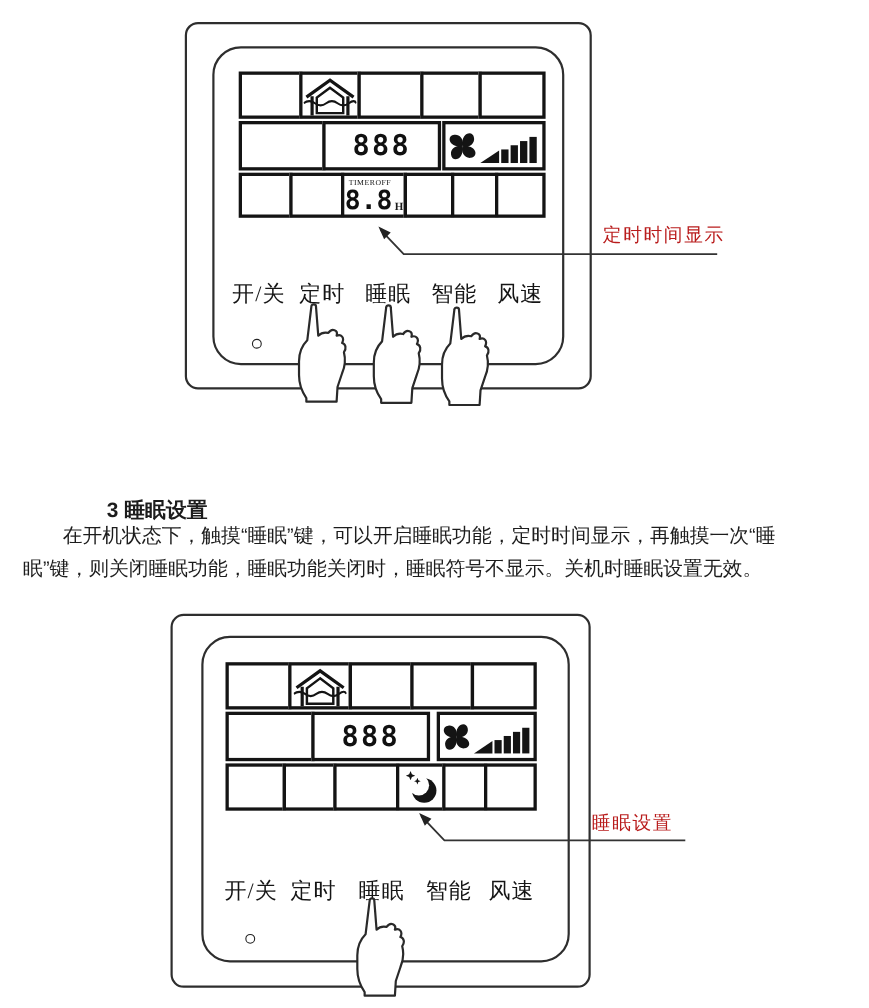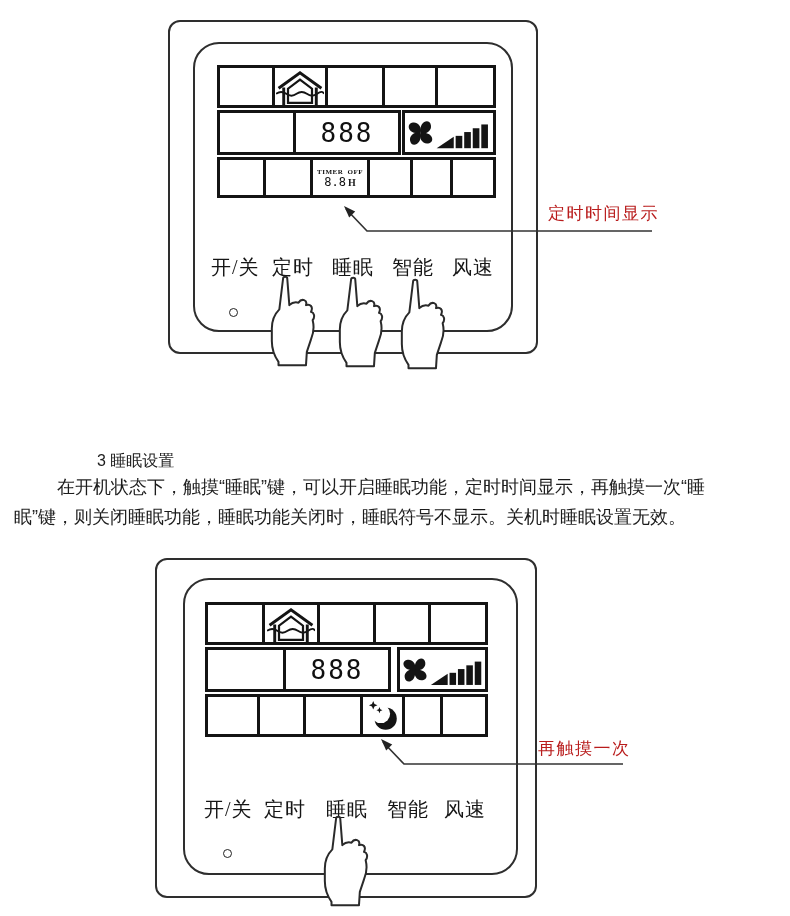--- a/index.html
+++ b/index.html
@@ -3,35 +3,35 @@
 <meta charset="utf-8">
 <style>
   html,body{margin:0;padding:0;background:#fff;}
   .page{position:relative;width:790px;height:916px;background:#fff;overflow:hidden;
         font-family:"Liberation Serif",serif;color:#1a1a1a;}
   .frame{position:absolute;box-sizing:border-box;border:2px solid #2e2e2e;background:#fff;}
   .row{position:absolute;display:flex;}
   .cell{box-sizing:border-box;flex:0 0 auto;height:100%;border:3px solid #141414;background:#fff;
         margin-left:-3px;display:flex;align-items:center;justify-content:center;overflow:hidden;}
   .cell:first-child{margin-left:0;}
-  .seg{font-family:"DejaVu Sans Mono",monospace;font-weight:400;color:#101010;}
+  .seg{font-family:"DejaVu Sans Mono",monospace;font-weight:700;color:#101010;}
   .temp{font-size:26px;letter-spacing:2px;}
   .timer-cell{flex-direction:column;justify-content:center;padding:2px 4px;}
-  .timer-top{display:flex;justify-content:space-between;align-self:stretch;
-             font-size:7px;font-weight:700;letter-spacing:0.5px;color:#111;}
+  .timer-top{display:flex;justify-content:flex-start;align-self:stretch;
+             font-size:7px;font-weight:400;letter-spacing:0.5px;color:#111;}
   .timer-bottom{display:flex;align-items:flex-end;line-height:1;}
-  .timer-val{font-size:12px;}
+  .timer-val{font-size:24px;}
   .timer-unit{font-size:10px;font-weight:700;margin-left:2px;}
   .btn{position:absolute;white-space:nowrap;font-size:20px;color:#151515;letter-spacing:1px;}
   .ann{position:absolute;white-space:nowrap;font-size:17px;color:#b91c1c;letter-spacing:1.5px;}
   .led{position:absolute;width:7px;height:7px;border:1.5px solid #222;border-radius:50%;background:#fff;}
   .hand{position:absolute;z-index:6;}
   .overlay{position:absolute;left:0;top:0;z-index:5;pointer-events:none;}
   .text-line{position:absolute;white-space:nowrap;font-family:"Liberation Sans",sans-serif;color:#1c1c1c;}
-  .heading{font-size:16px;font-weight:400;}
+  .heading{font-size:19px;font-weight:700;}
   .body-line{font-size:18px;}
 </style>
 </head>
 <body>
 
 <div class="page">
 
   <div>
     <div class="frame" style="left:168px;top:20px;width:370px;height:334px;border-radius:12px;"></div>
     <div class="frame" style="left:193px;top:42px;width:320px;height:290px;border-radius:26px;"></div>
@@ -110,21 +110,21 @@
     <svg class="hand" style="left:396px;top:278px;" width="50" height="92" viewBox="0 0 60 110">
       <path d="M20.5,4 C20.5,1 25.5,1 25.5,4 L28,36 C31,33 35,32 39,33 C43,27 50,30 48,36 C53,34 57,38 54,44 C58,45 59,50 56,54 C58,62 57,70 54,77 L49,92 L48,108 L15,108 L15,104 C10,97 7,89 7,79 L7,64 C7,55 10,47 16,41 Z" fill="#fff" stroke="#2a2a2a" stroke-width="2.4" stroke-linejoin="round"></path>
     </svg>
 
     <span class="ann" style="left:548px;top:202px;">定时时间显示</span>
   </div>
 
   <div>
     <div class="text-line heading" style="left:97px;top:451px;">3 睡眠设置</div>
     <div class="text-line body-line" style="left:57px;top:475px;">在开机状态下，触摸“睡眠”键，可以开启睡眠功能，定时时间显示，再触摸一次“睡</div>
-    <div class="text-line body-line" style="left:14px;top:505px;">眠”键，则关闭睡眠功能，睡眠功能关闭时，睡眠符号不显示。关机时睡眠设置无效。</div>
+    <div class="text-line body-line" style="left:0;top:505px;padding-left:21px;">眠”键，则关闭睡眠功能，睡眠功能关闭时，睡眠符号不显示。关机时睡眠设置无效。</div>
   </div>
 
   <div>
     <div class="frame" style="left:155px;top:558px;width:382px;height:340px;border-radius:12px;"></div>
     <div class="frame" style="left:183px;top:578px;width:335px;height:297px;border-radius:26px;"></div>
 
     <div class="row" style="left:205px;top:602px;height:43px;">
       <div class="cell" style="width:60px;"></div>
       <div class="cell" style="width:58px;">
         <svg width="48" height="40" viewBox="0 0 56 46" style="margin-top:6px;">
@@ -190,21 +190,21 @@
     <span class="btn" style="left:326px;top:796px;">睡眠</span>
     <span class="btn" style="left:387px;top:796px;">智能</span>
     <span class="btn" style="left:444px;top:796px;">风速</span>
 
     <div class="led" style="left:223px;top:849px;"></div>
 
     <svg class="hand" style="left:319px;top:815px;" width="50" height="92" viewBox="0 0 60 110">
       <path d="M20.5,4 C20.5,1 25.5,1 25.5,4 L28,36 C31,33 35,32 39,33 C43,27 50,30 48,36 C53,34 57,38 54,44 C58,45 59,50 56,54 C58,62 57,70 54,77 L49,92 L48,108 L15,108 L15,104 C10,97 7,89 7,79 L7,64 C7,55 10,47 16,41 Z" fill="#fff" stroke="#2a2a2a" stroke-width="2.4" stroke-linejoin="round"></path>
     </svg>
 
-    <span class="ann" style="left:538px;top:737px;">再触摸一次</span>
+    <span class="ann" style="left:538px;top:737px;">睡眠设置</span>
   </div>
 
   <svg class="overlay" width="790" height="916" viewBox="0 0 790 916">
     <path d="M346,209 L367,231 H652" stroke="#333" stroke-width="1.7" fill="none"></path>
     <polygon points="344,206 355.2,211.4 349.2,217.6" fill="#222"></polygon>
     <path d="M383,742 L404,764 H623" stroke="#333" stroke-width="1.7" fill="none"></path>
     <polygon points="381,739 392.2,744.4 386.2,750.6" fill="#222"></polygon>
   </svg>
 
 </div>

